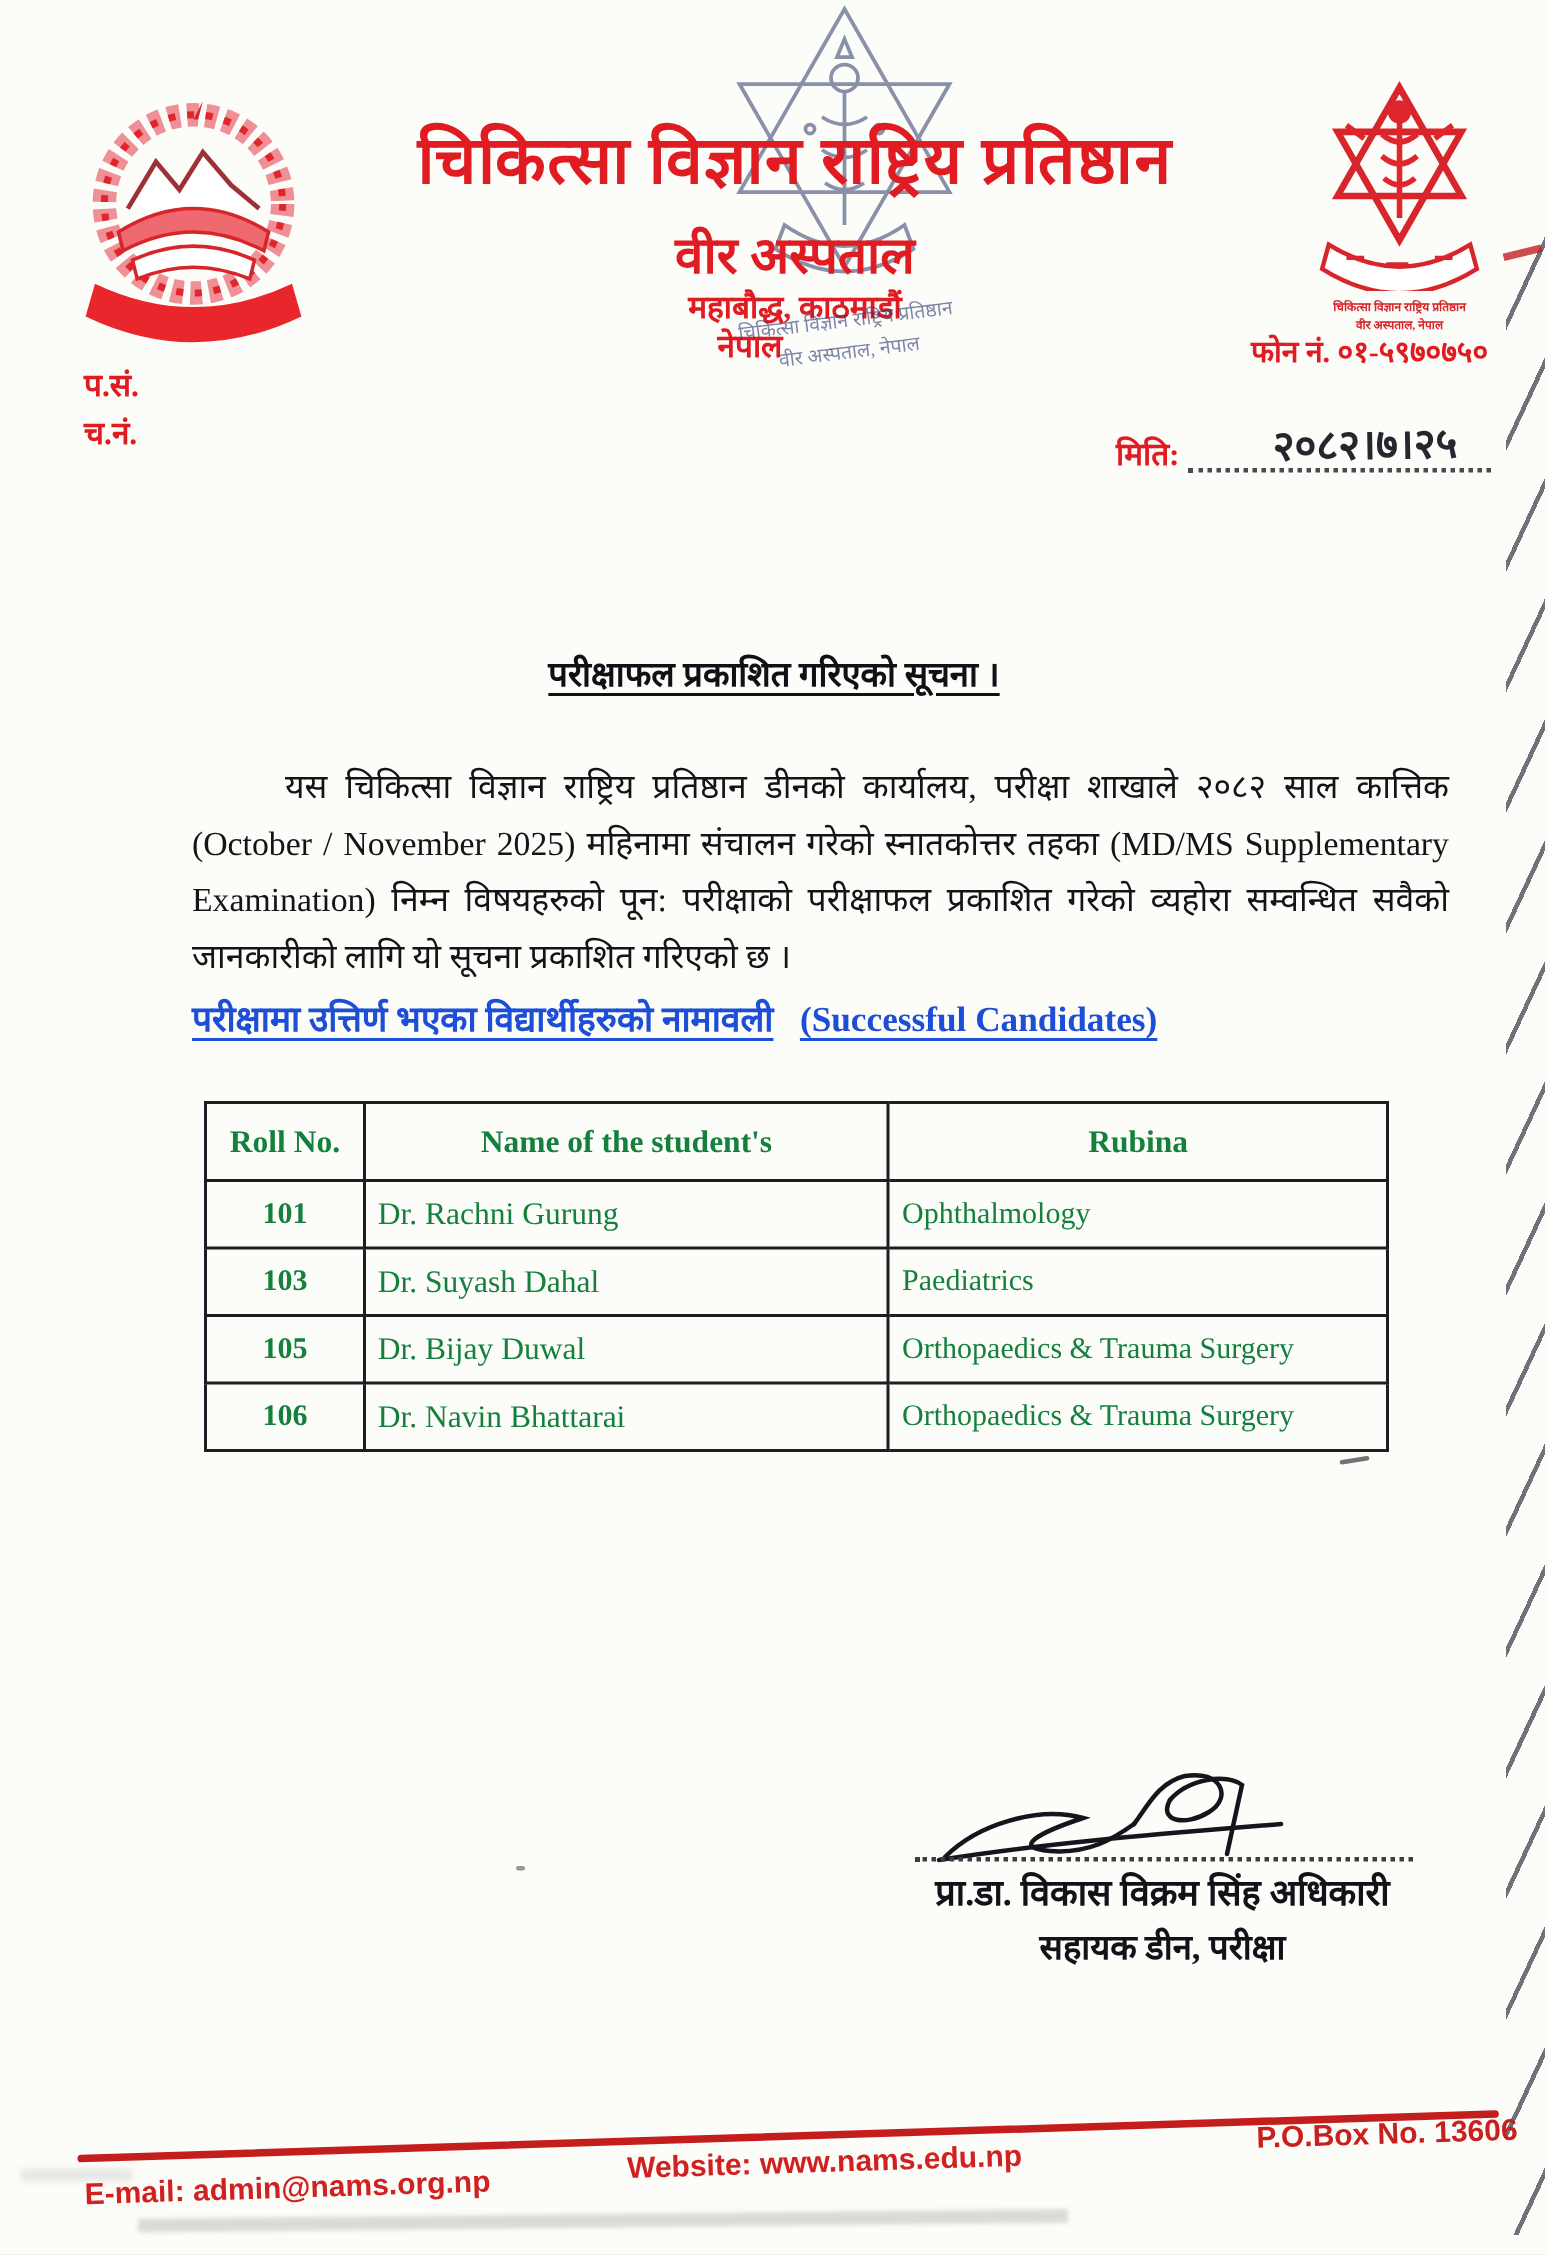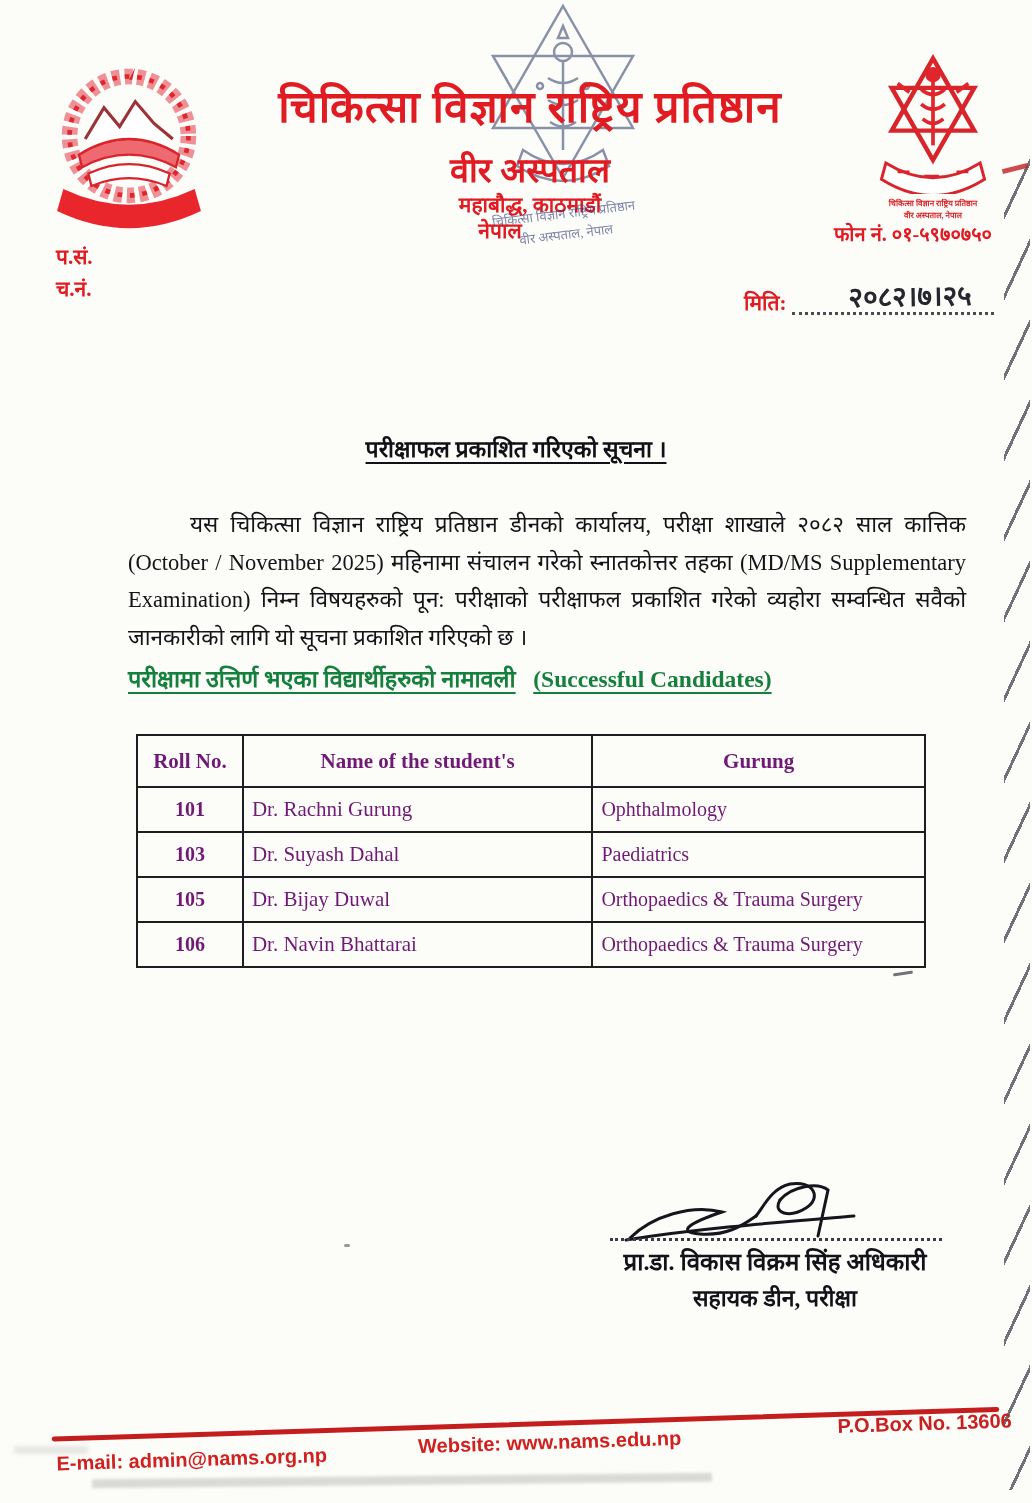--- a/index.html
+++ b/index.html
@@ -41,25 +41,25 @@
 
   
   .subject1{left:106px;top:396px;width:820px;font-size:23px;color:#101016;}
   .subject2{left:106px;top:432px;width:820px;font-size:23px;color:#101016;}
   .uline{text-decoration:underline;text-decoration-thickness:2px;text-underline-offset:5px;}
 
   
   .body-par{left:128px;top:506px;width:838px;font-size:22.5px;line-height:37.5px;
     text-align:justify;text-indent:62px;color:#141418;}
 
-  .list-heading{left:128px;top:662px;width:838px;font-size:23.5px;color:#15803d;}
+  .list-heading{left:128px;top:662px;width:838px;font-size:23.5px;color:#1d4ed8;}
 
   
   table.results{left:136px;top:734px;width:790px;border-collapse:collapse;position:absolute;
-    font-size:20px;color:#701a75;}
+    font-size:20px;color:#15803d;}
   table.results td,table.results th{border:2.3px solid #1e1e22;padding:0 8px;}
   table.results th{height:50px;font-size:21px;}
   table.results td{height:43px;}
   td.roll{width:92px;text-align:center;font-weight:bold;}
   td.name{width:352px;text-align:left;padding-left:22px;font-size:21px;}
   td.subj{width:330px;text-align:left;}
   .pen-mark{left:893px;top:972px;width:20px;height:3px;background:#44444c;transform:rotate(-9deg);opacity:.75;border-radius:2px;}
 
   
   .sig-svg{left:622px;top:1176px;}
@@ -163,21 +163,21 @@
     <span class="uline">परीक्षामा उत्तिर्ण भएका विद्यार्थीहरुको नामावली</span>
     <span>&nbsp;</span>
     <span class="uline">(Successful Candidates)</span>
   </div>
 
   <table class="results">
     <tbody>
         <tr>
       <th>Roll No.</th>
       <th>Name of the student's</th>
-      <th>Gurung</th>
+      <th>Rubina</th>
     </tr>
     <tr>
       <td class="roll">101</td>
       <td class="name">Dr. Rachni  Gurung</td>
       <td class="subj">Ophthalmology</td>
     </tr>
     <tr>
       <td class="roll">103</td>
       <td class="name">Dr. Suyash  Dahal</td>
       <td class="subj">Paediatrics</td>

